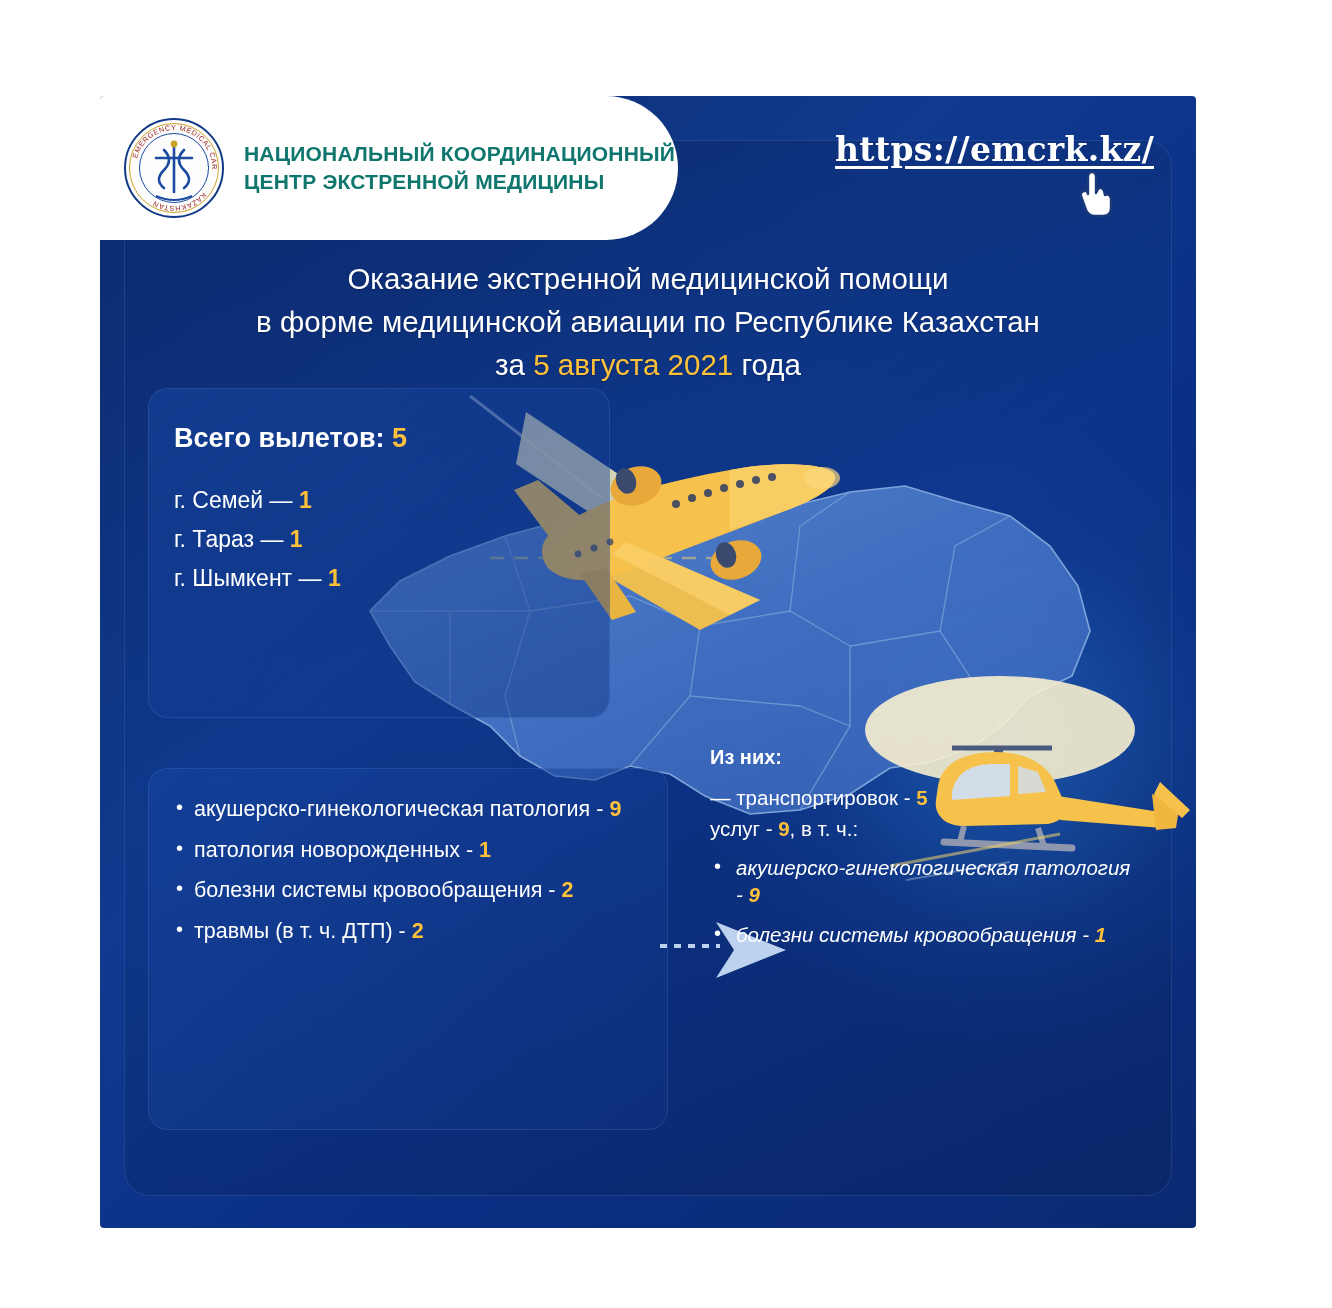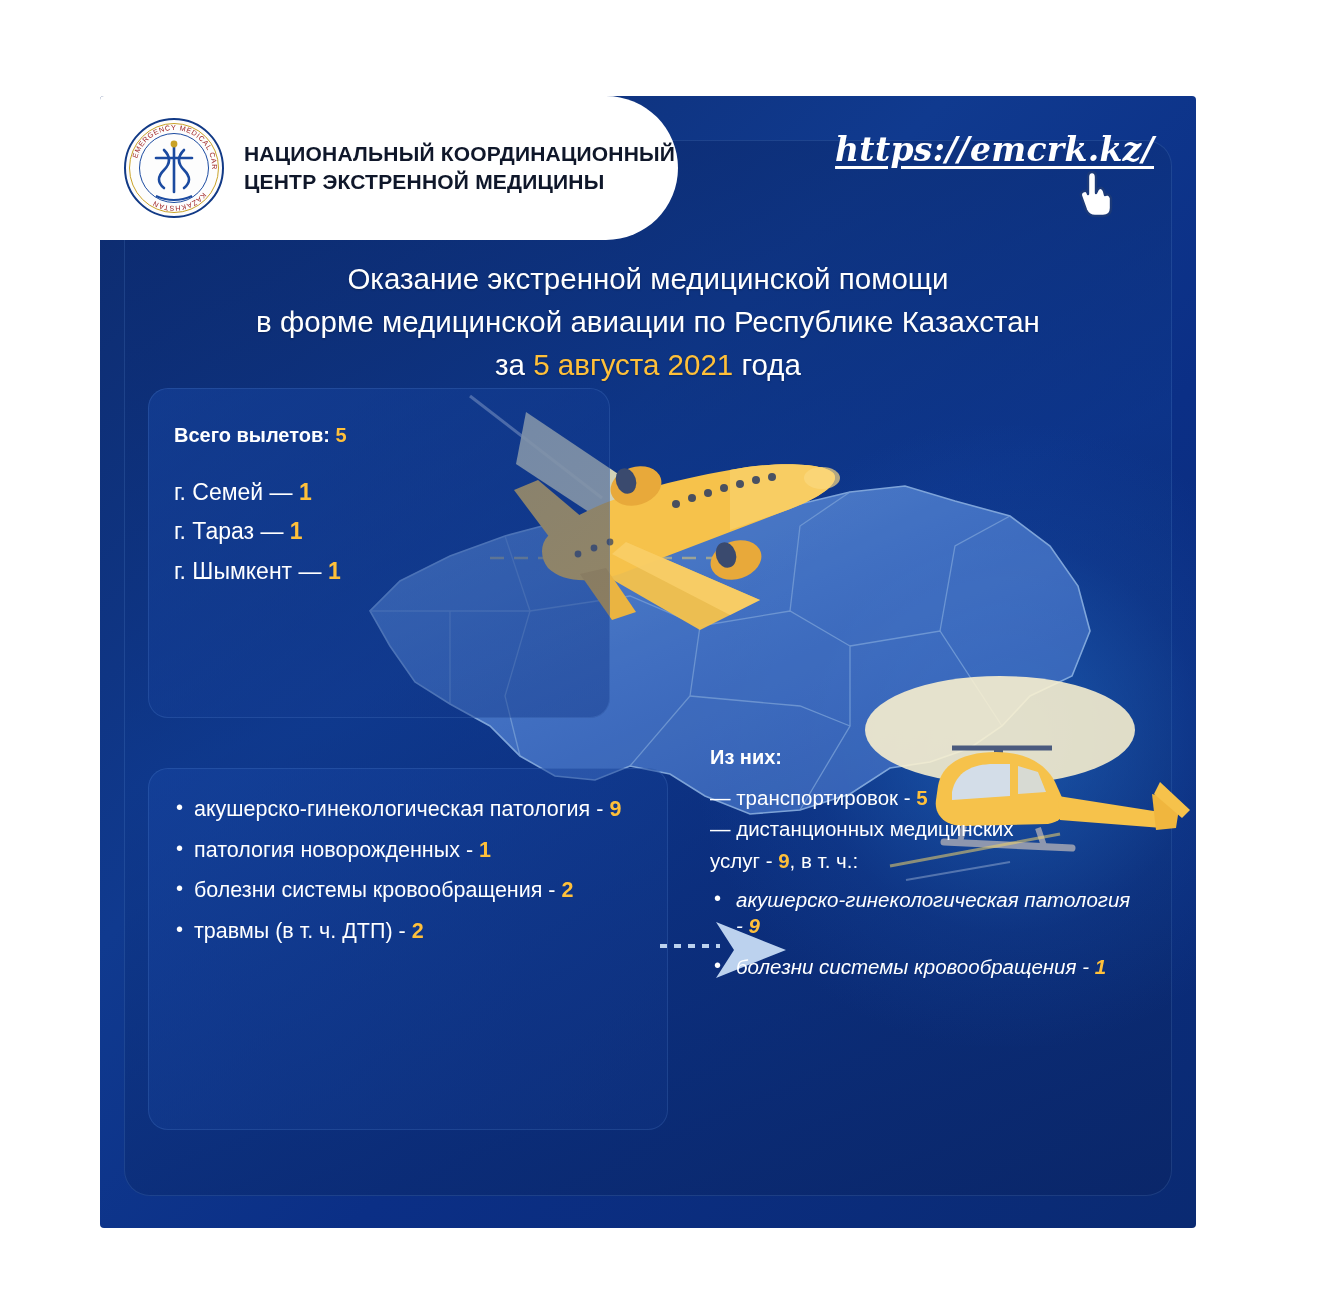--- a/index.html
+++ b/index.html
@@ -84,35 +84,34 @@
   .logo-emblem .ring-text2 {
     position: absolute;
     inset: 13px;
     border-radius: 50%;
     border: 1px solid #1b4aa0;
   }
   .logo-emblem svg { position: absolute; inset: 0; }
 
   .org-title {
     margin-left: 20px;
-    color: #0f172a;
+    color: #0f766e;
     font-size: 21px;
     font-weight: bold;
     line-height: 1.32;
     letter-spacing: 0.2px;
   }
 
   
   .url {
     position: absolute;
     right: 42px;
     top: 34px;
     color: #ffffff;
     font-family: "DejaVu Serif", serif;
-    font-style: italic;
     font-weight: bold;
     font-size: 33px;
     text-decoration: underline;
     text-underline-offset: 5px;
     z-index: 7;
     letter-spacing: 0.3px;
     text-align: right;
   }
   .cursor-hand {
     position: absolute;
@@ -178,21 +177,21 @@
   }
   .t-flights {
     left: 74px;
     top: 328px;
     width: 430px;
     font-size: 23px;
     line-height: 1.1;
   }
   .t-flights .head {
     font-weight: bold;
-    font-size: 20px;
+    font-size: 27px;
     margin-bottom: 34px;
   }
   .t-flights .row {
     font-size: 23px;
     margin-bottom: 14px;
     white-space: nowrap;
   }
   .num { color: #ffc03a; font-weight: bold; }
 
   .t-services {
@@ -472,21 +471,20 @@
       <path d="M0,30 L60,30" stroke="#bcd2ee" stroke-width="4" stroke-dasharray="7 7"></path>
       <path d="M56,6 L126,34 L56,62 L74,34 Z" fill="#bcd2ee"></path>
     </svg>
   </div>
 
   <div class="block-text t-right">
     <div class="head">Из них:</div>
     <div class="dash">
       <span>— транспортировок - </span><span class="num">5</span>
     </div>
-    <div class="dash">— дистанционных медицинских</div>
     <div class="dash">
       <span>    услуг - </span><span class="num">9</span><span>, в т. ч.:</span>
     </div>
     <ul>
       <li><span>акушерско-гинекологическая патология - </span><span class="num">9</span></li>
       <li><span>болезни системы кровообращения - </span><span class="num">1</span></li>
     </ul>
   </div>
 
 </div>

